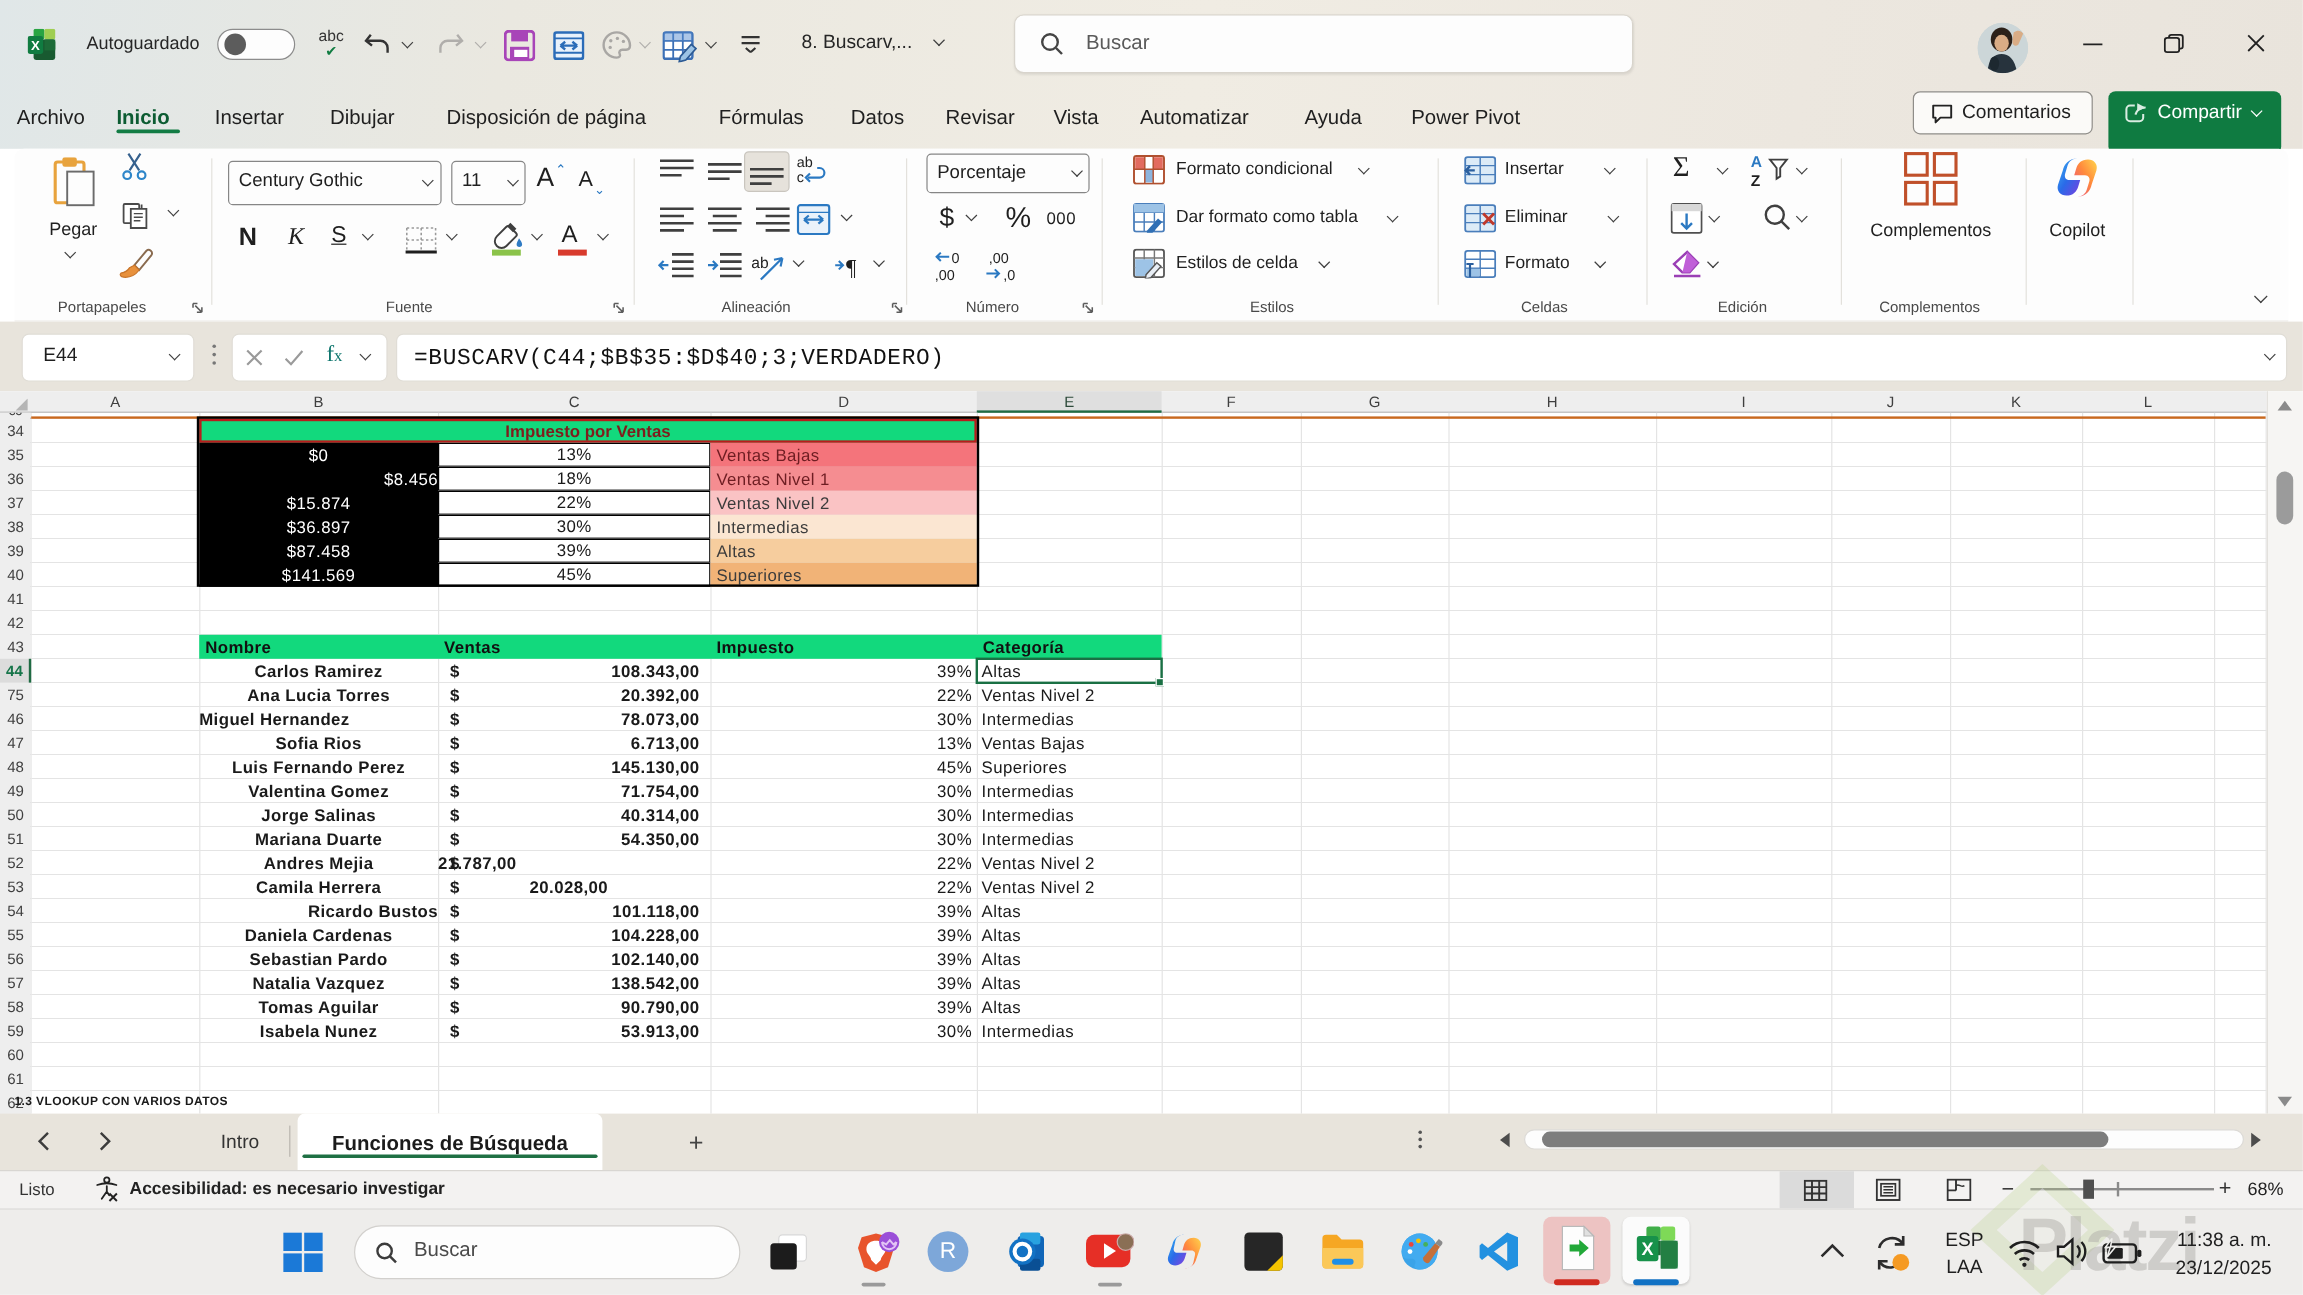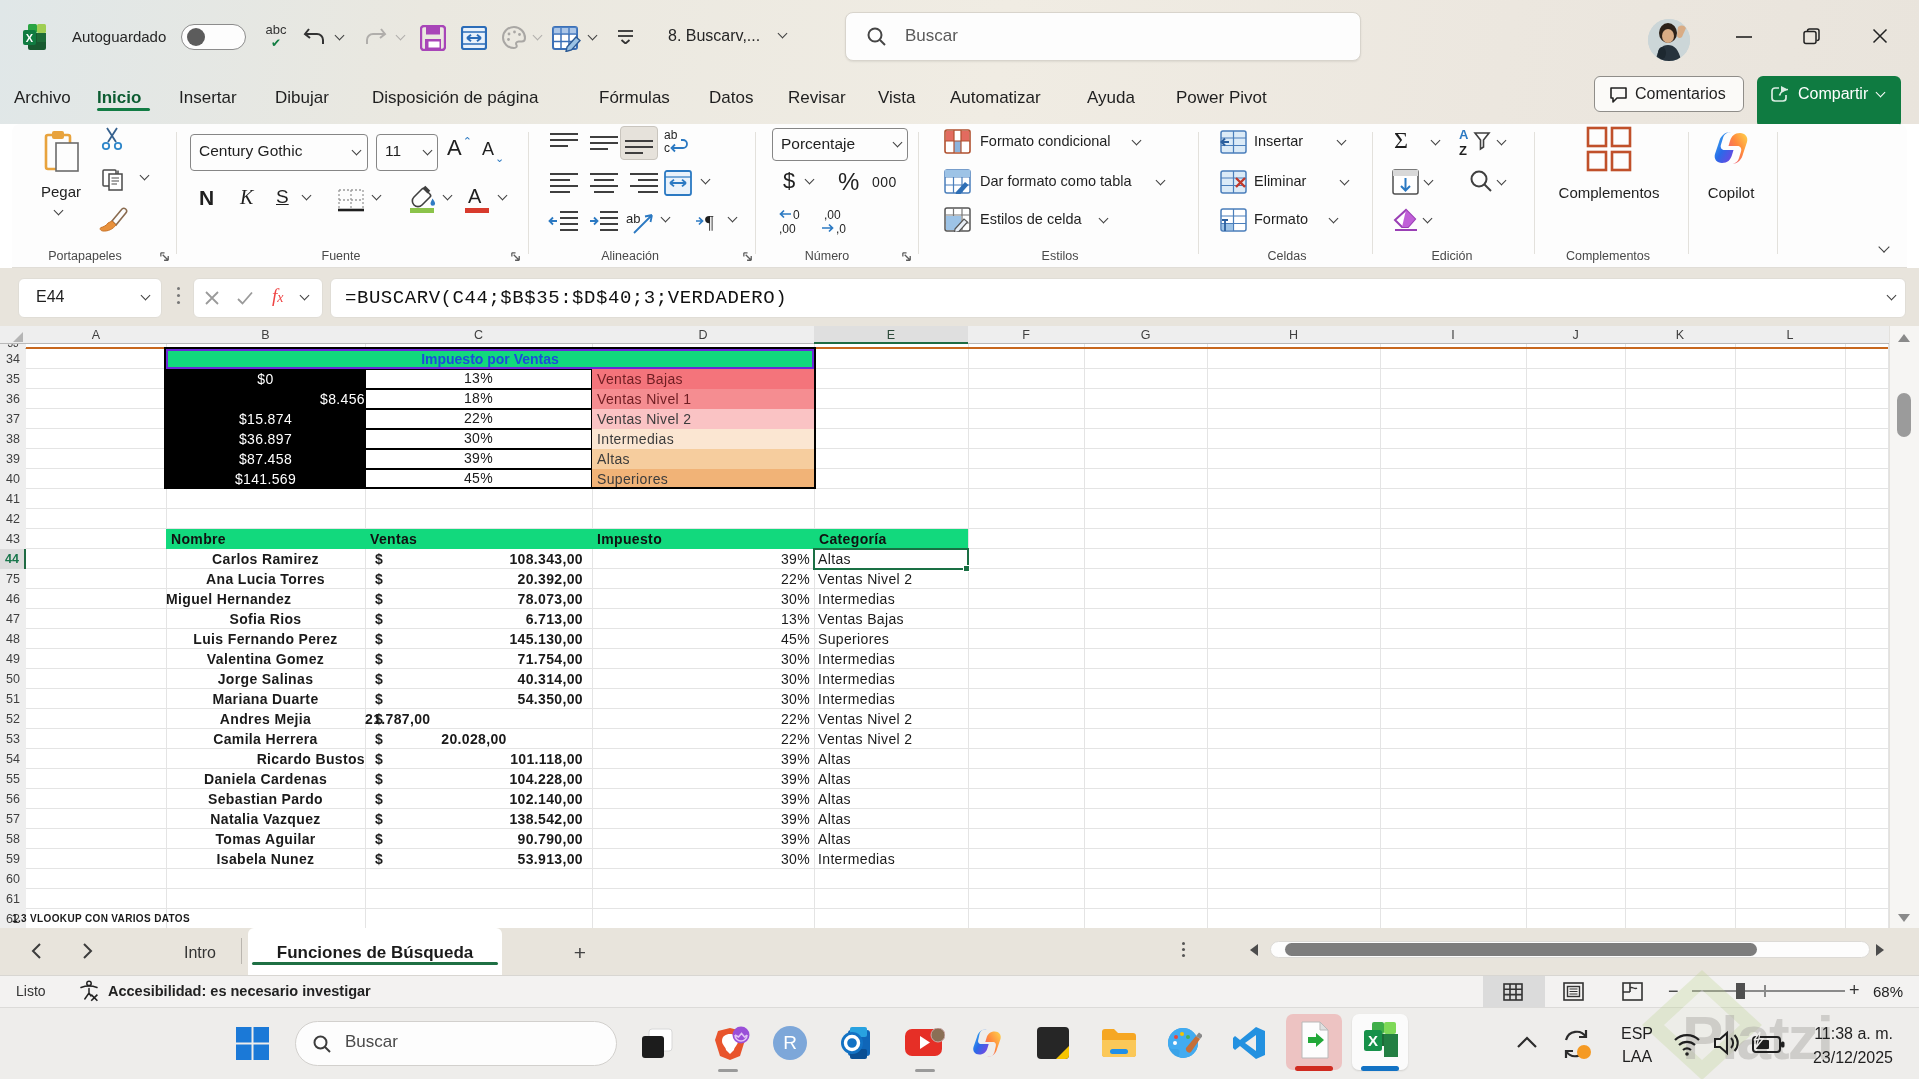--- a/index.html
+++ b/index.html
@@ -429,21 +429,21 @@
       <span class="chev" style="position:absolute;right:12px;top:13px"></span>
     </div>
 <div class="ab" style="left:177px;top:287px;width:3px;height:3px;border-radius:50%;background:#777;box-shadow:0 7px 0 #777,0 14px 0 #777"></div>
 <div class="ab" id="fxbox"></div>
 <svg class="ab" style="left:204px;top:290px" width="16" height="16" viewBox="0 0 16 16">
       <path d="M2 2 L14 14 M14 2 L2 14" stroke="#9a9a9a" stroke-width="1.8"></path>
     </svg>
 <svg class="ab" style="left:236px;top:290px" width="18" height="16" viewBox="0 0 18 16">
       <path d="M2 9 L6.5 13.5 L16 2.5" fill="none" stroke="#9a9a9a" stroke-width="1.8"></path>
     </svg>
-<div class="ab" style="left:272px;top:285px;font-size:19px;font-style:italic;font-family:'Liberation Serif',serif;color:#ef4444">f<span style="font-size:14px">x</span></div>
+<div class="ab" style="left:272px;top:285px;font-size:19px;font-family:'Liberation Serif',serif;color:#0f766e">f<span style="font-size:14px">x</span></div>
 <div class="ab chev" style="left:301px;top:292px"></div>
 <div class="ab" id="ftext">
       <span style="position:absolute;left:14px;top:8px;font-family:'Liberation Mono',monospace;font-size:19px;color:#111;letter-spacing:.55px">=BUSCARV(C44;$B$35:$D$40;3;VERDADERO)</span>
     </div>
 <div class="ab chev" style="left:1888px;top:292px"></div>
 
 <div class="ab" id="sheet"></div>
 <div class="ab" id="colhead"></div>
 <div class="ab" id="rowheadcol"></div>
 <svg class="ab" style="left:12px;top:332px" width="12" height="11" viewBox="0 0 12 11">
@@ -504,21 +504,21 @@
 <div class="ab rlab" style="top:789px">56</div>
 <div class="ab rlab" style="top:809px">57</div>
 <div class="ab rlab" style="top:829px">58</div>
 <div class="ab rlab" style="top:849px">59</div>
 <div class="ab rlab" style="top:869px">60</div>
 <div class="ab rlab" style="top:889px">61</div>
 <div class="ab rlab" style="top:909px">62</div>
 
 <div class="ab" style="left:26px;top:347px;width:1862px;height:2px;background:#c8681e"></div>
 
-<div class="ab" style="left:166px;top:349px;width:648px;height:20px;background:#12d97d;border:2px solid #6d28d9;line-height:17px;text-align:center;font-weight:bold;font-size:14px;color:#1d4ed8">Impuesto por Ventas</div>
+<div class="ab" style="left:166px;top:349px;width:648px;height:20px;background:#12d97d;border:2px solid #b91c1c;line-height:17px;text-align:center;font-weight:bold;font-size:14px;color:#7f1d1d">Impuesto por Ventas</div>
 <div class="ab" style="left:166px;top:369px;width:199px;height:120px;background:#000"></div>
 <div class="ab cell" style="left:166px;top:369px;width:199px;text-align:center;color:#fff">$0</div>
 <div class="ab cell" style="left:365px;top:369px;width:227px;text-align:center;border:1.5px solid #000;background:#fff;line-height:17px">13%</div>
 <div class="ab cell" style="left:592px;top:369px;width:222px;background:#f4747b;color:#6e1d22;padding-left:5px">Ventas Bajas</div>
 <div class="ab cell" style="left:166px;top:389px;width:199px;text-align:right;color:#fff">$8.456</div>
 <div class="ab cell" style="left:365px;top:389px;width:227px;text-align:center;border:1.5px solid #000;background:#fff;line-height:17px">18%</div>
 <div class="ab cell" style="left:592px;top:389px;width:222px;background:#f58d91;color:#6e1d22;padding-left:5px">Ventas Nivel 1</div>
 <div class="ab cell" style="left:166px;top:409px;width:199px;text-align:center;color:#fff">$15.874</div>
 <div class="ab cell" style="left:365px;top:409px;width:227px;text-align:center;border:1.5px solid #000;background:#fff;line-height:17px">22%</div>
 <div class="ab cell" style="left:592px;top:409px;width:222px;background:#fac3c4;color:#3c3c3c;padding-left:5px">Ventas Nivel 2</div>

